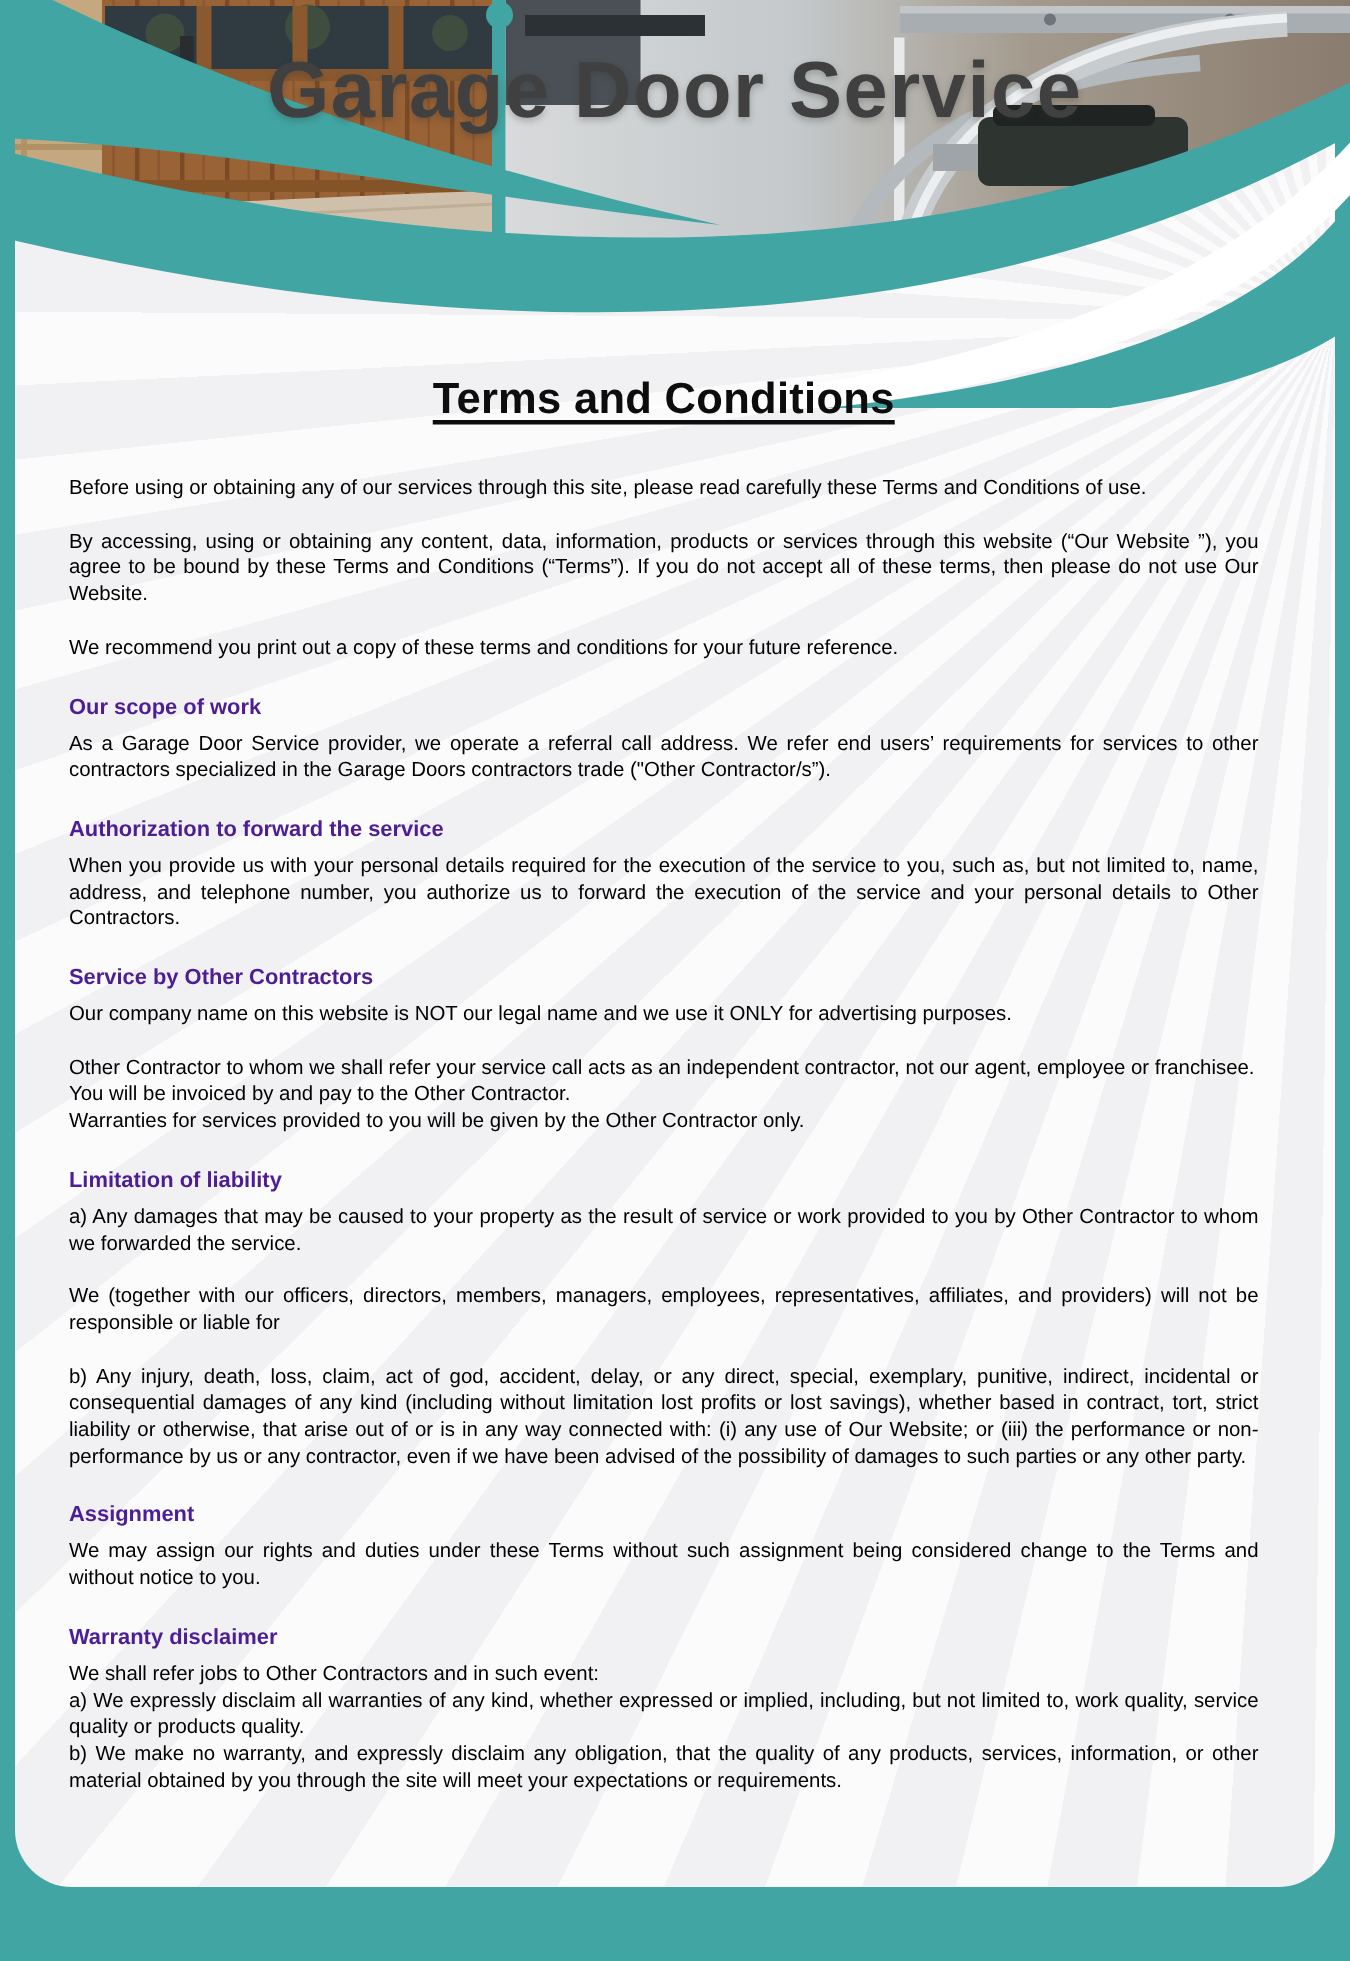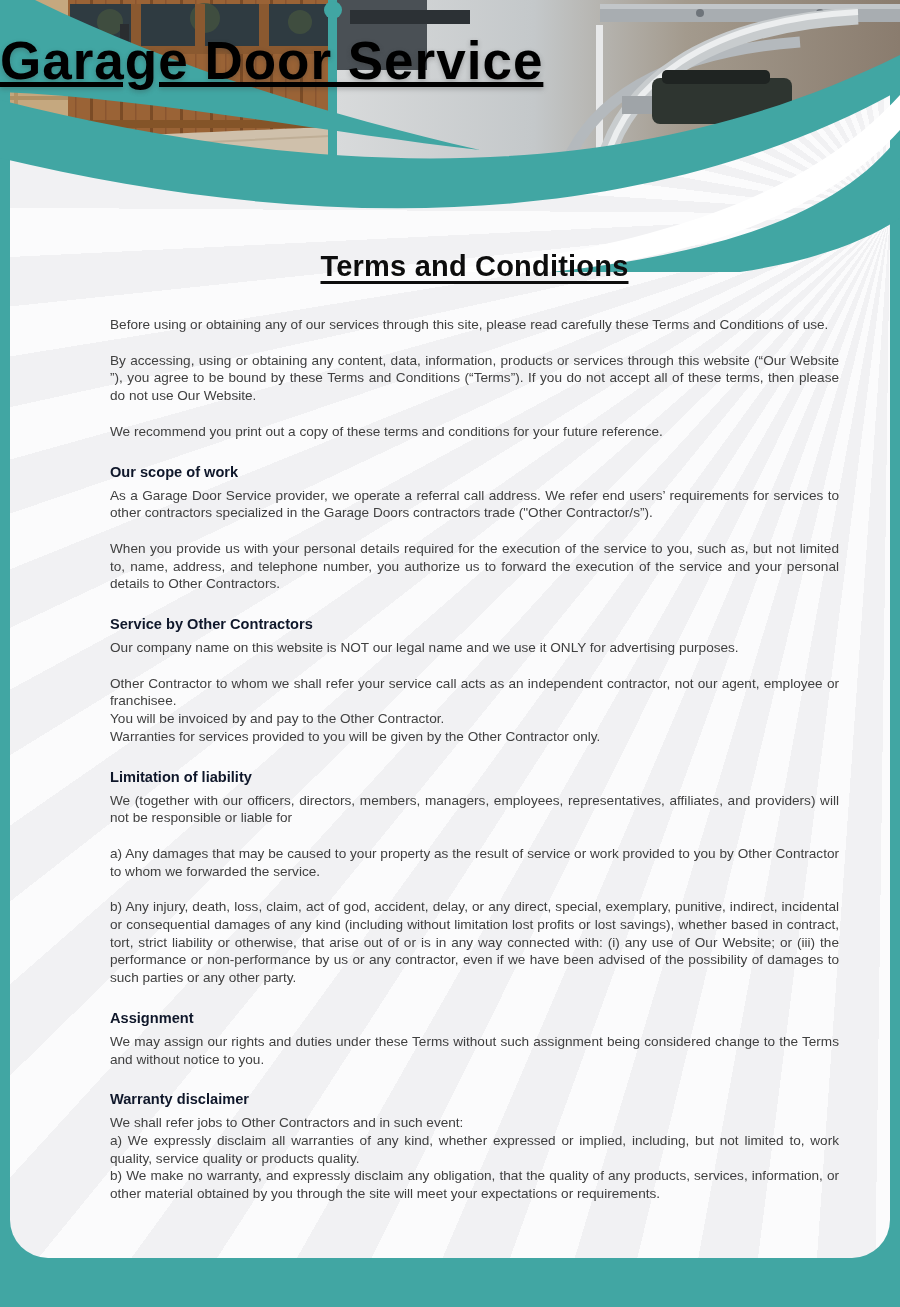--- a/index.html
+++ b/index.html
@@ -10,43 +10,41 @@
   }
   
   .sheet {
     position:absolute; left:10px; right:10px; top:0; height:1258px;
     background:repeating-conic-gradient(from 120deg at 100% 17%, #fbfbfc 0deg 3.2deg, #f1f1f3 3.2deg 6.4deg);
     border-radius:0 0 38px 38px;
   }
   .header { position:absolute; left:0; top:0; width:900px; height:272px; }
   .header svg { display:block; }
   .banner-title {
-    position:absolute; left:0; right:0; top:30px; 
-    font-size:53px; font-weight:700; letter-spacing:1px; color:#000000;
+    position:absolute; left:0; right:0; top:30px; text-align:center;
+    font-size:53px; font-weight:700; letter-spacing:1px; color:#404040;
     text-shadow:0 2px 5px rgba(50,50,50,.30);
-    text-decoration:underline;
   }
   .content {
     position:absolute; left:10px; right:10px; top:0;
-    padding:250px 51px 0 56px;
+    padding:250px 51px 0 36px;
     color:#35485c;
-    margin-left:44px;
   }
   h1.terms {
     margin:0 0 33px; text-align:center;
     font-size:29px; font-weight:700; color:#0d0d0d;
     text-decoration:underline; text-decoration-thickness:3px; text-underline-offset:5px;
     letter-spacing:0.2px;
   }
   .content p {
     margin:0 0 18px; font-size:13.6px; line-height:17.7px;
-    text-align:justify; white-space:pre-line; color:#404040;
+    text-align:justify; white-space:pre-line; color:#000000;
   }
   .content h3 {
-    margin:23px 0 7px; font-size:14.6px; font-weight:700; color:#0f172a;
+    margin:23px 0 7px; font-size:14.6px; font-weight:700; color:#4c1d95;
   }
 </style>
 </head>
 <body>
 
 <div class="sheet"></div>
 
 <div class="header">
   <svg width="900" height="272" viewBox="0 0 900 272">
     <defs>
@@ -136,35 +134,36 @@
   <p>Before using or obtaining any of our services through this site, please read carefully these Terms and Conditions of use.</p>
   <p>By accessing, using or obtaining any content, data, information, products or services through this website (“Our Website ”), you agree to be bound by these Terms and Conditions (“Terms”). If you do not accept all of these terms, then please do not use Our Website.</p>
   <p>We recommend you print out a copy of these terms and conditions for your future reference.</p>
 
   <section>
     <h3>Our scope of work</h3>
     <p>As a Garage Door Service provider, we operate a referral call address. We refer end users’ requirements for services to other contractors specialized in the Garage Doors contractors trade ("Other Contractor/s”).</p>
   </section>
 
   <section>
+    <h3>Authorization to forward the service</h3>
     <p>When you provide us with your personal details required for the execution of the service to you, such as, but not limited to, name, address, and telephone number, you authorize us to forward the execution of the service and your personal details to Other Contractors.</p>
   </section>
 
   <section>
     <h3>Service by Other Contractors</h3>
     <p>Our company name on this website is NOT our legal name and we use it ONLY for advertising purposes.</p>
     <p>Other Contractor to whom we shall refer your service call acts as an independent contractor, not our agent, employee or franchisee.
 You will be invoiced by and pay to the Other Contractor.
 Warranties for services provided to you will be given by the Other Contractor only.</p>
   </section>
 
   <section>
     <h3>Limitation of liability</h3>
+    <p>a) Any damages that may be caused to your property as the result of service or work provided to you by Other Contractor to whom we forwarded the service.</p>
     <p>We (together with our officers, directors, members, managers, employees, representatives, affiliates, and providers) will not be responsible or liable for</p>
-    <p>a) Any damages that may be caused to your property as the result of service or work provided to you by Other Contractor to whom we forwarded the service.</p>
     <p>b) Any injury, death, loss, claim, act of god, accident, delay, or any direct, special, exemplary, punitive, indirect, incidental or consequential damages of any kind (including without limitation lost profits or lost savings), whether based in contract, tort, strict liability or otherwise, that arise out of or is in any way connected with: (i) any use of Our Website; or (iii) the performance or non-performance by us or any contractor, even if we have been advised of the possibility of damages to such parties or any other party.</p>
   </section>
 
   <section>
     <h3>Assignment</h3>
     <p>We may assign our rights and duties under these Terms without such assignment being considered change to the Terms and without notice to you.</p>
   </section>
 
   <section>
     <h3>Warranty disclaimer</h3>

